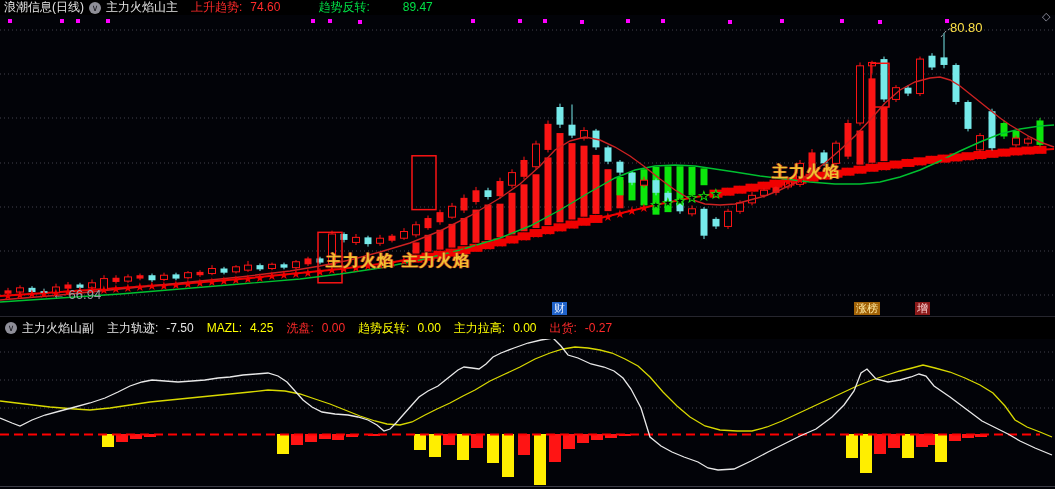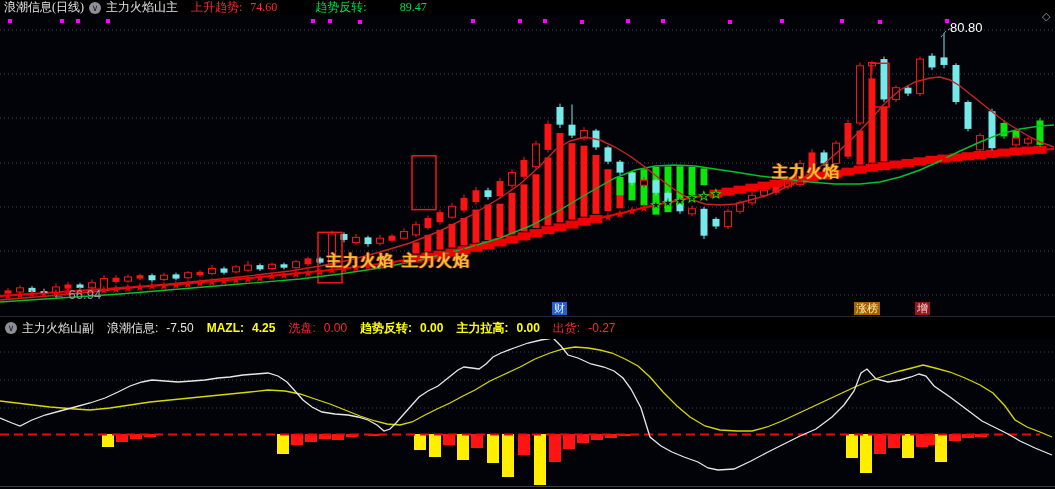--- a/index.html
+++ b/index.html
@@ -1,35 +1,35 @@
 <!DOCTYPE html>
 <html><head>
 <meta charset="utf-8">
 <style>
   html,body{margin:0;padding:0;background:#000;}
   .app{position:relative;width:1055px;height:489px;background:#020308;overflow:hidden;
        font-family:"Liberation Sans",sans-serif;}
   #chart-svg{position:absolute;left:0;top:0;width:1055px;height:489px;}
   .hdr{position:absolute;left:0;top:0;width:1055px;height:15px;background:#000;
-       display:flex;align-items:center;font-size:12px;line-height:15px;white-space:nowrap;font-family:Liberation Serif, serif;}
+       display:flex;align-items:center;font-size:12px;line-height:15px;white-space:nowrap;}
   .subhdr{position:absolute;left:0;top:316px;width:1055px;height:22px;background:#000;
        border-top:1px solid #26262e;display:flex;align-items:center;font-size:12px;white-space:nowrap;}
   .icon-circle{display:inline-flex;align-items:center;justify-content:center;width:12px;height:12px;
        border-radius:50%;background:#8f8f98;color:#15151c;font-size:9px;line-height:12px;
        margin:0 5px;flex:0 0 auto;}
   .t-white{color:#e6e6e6;}
   .t-red{color:#ff2a2a;}
   .t-green{color:#00e046;margin-left:25px;}
-  .t-yellow{color:#ffff00;font-weight:bold;}
+  .t-yellow{color:#ffff00;}
   .sp2{display:inline-block;width:8px;}
   .hdr .pair, .subhdr .pair{margin-right:13px;}
   .hdr .first{margin-left:4px;}
   .ovl{position:absolute;z-index:3;}
   .lbl-low{left:52px;top:287px;color:#9a9aa2;font-size:13px;}
-  .lbl-high{left:950px;top:20px;color:#ffffff;font-size:13px;}
+  .lbl-high{left:950px;top:20px;color:#fde047;font-size:13px;}
   .corner-mark{left:1042px;top:10px;color:#9a9aa8;font-size:11px;}
   .flame{color:#f0c232;font-size:16px;font-weight:bold;letter-spacing:1px;
          text-shadow:1px 0 0 rgba(210,60,30,.9),-1px 0 0 rgba(210,60,30,.9);}
   .flame1{left:326px;top:251px;}
   .flame2{left:402px;top:251px;}
   .flame3{left:772px;top:162px;}
   .badge{font-size:11px;line-height:13px;padding:0 2px;height:13px;top:302px;}
   .badge-cai{left:552px;background:#1f62c9;color:#eaf2ff;}
   .badge-zhang{left:854px;background:#a16207;color:#ffe9a0;}
   .badge-zeng{left:915px;background:#8c1a1a;color:#ffd6d6;}
@@ -467,21 +467,21 @@
     <span class="sp2"></span>
     <span class="t-red pair">74.60</span>
     <span class="t-green">趋势反转:</span>
     <span class="sp2"></span>
     <span class="t-green">89.47</span>
   </div>
 
   <div class="subhdr">
     <span class="icon-circle">∨</span>
     <span class="t-white pair">主力火焰山副</span>
-    <span class="t-white">浪潮信息:</span>
+    <span class="t-white">主力轨迹:</span>
     <span class="sp2"></span>
     <span class="t-white pair">-7.50</span>
     <span class="t-yellow">MAZL:</span>
     <span class="sp2"></span>
     <span class="t-yellow pair">4.25</span>
     <span class="t-red">洗盘:</span>
     <span class="sp2"></span>
     <span class="t-red pair">0.00</span>
     <span class="t-yellow">趋势反转:</span>
     <span class="sp2"></span>

